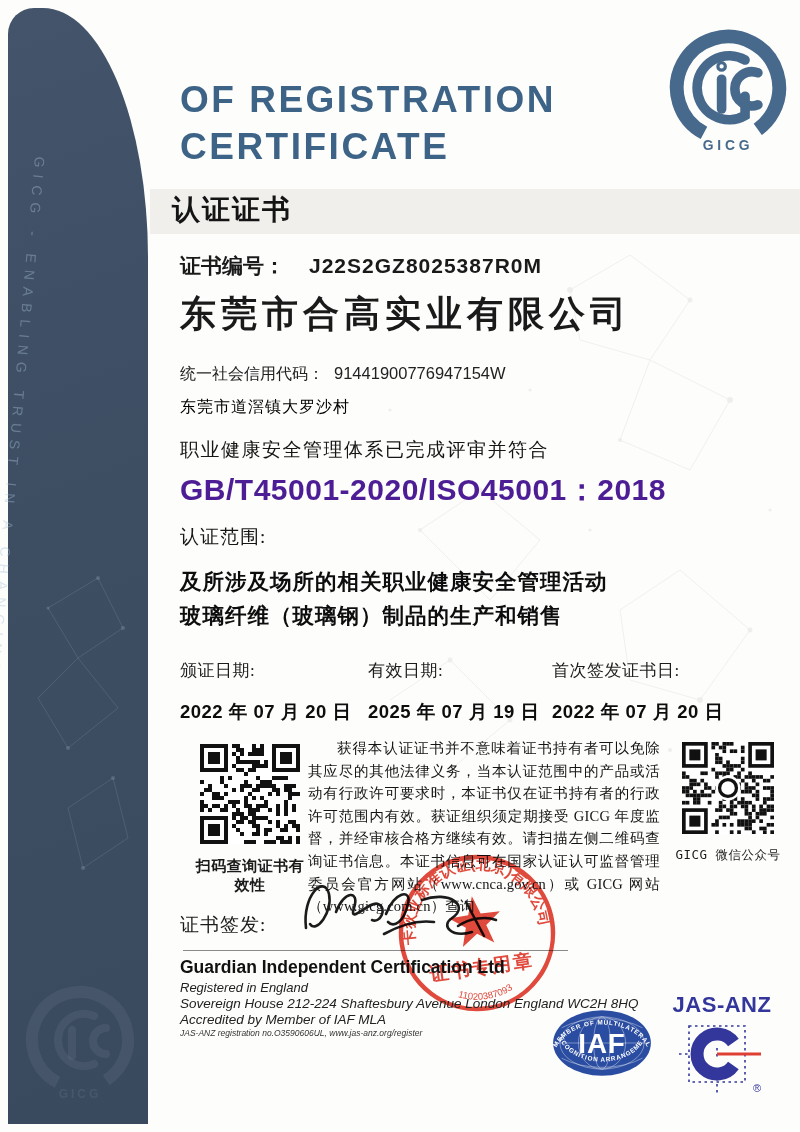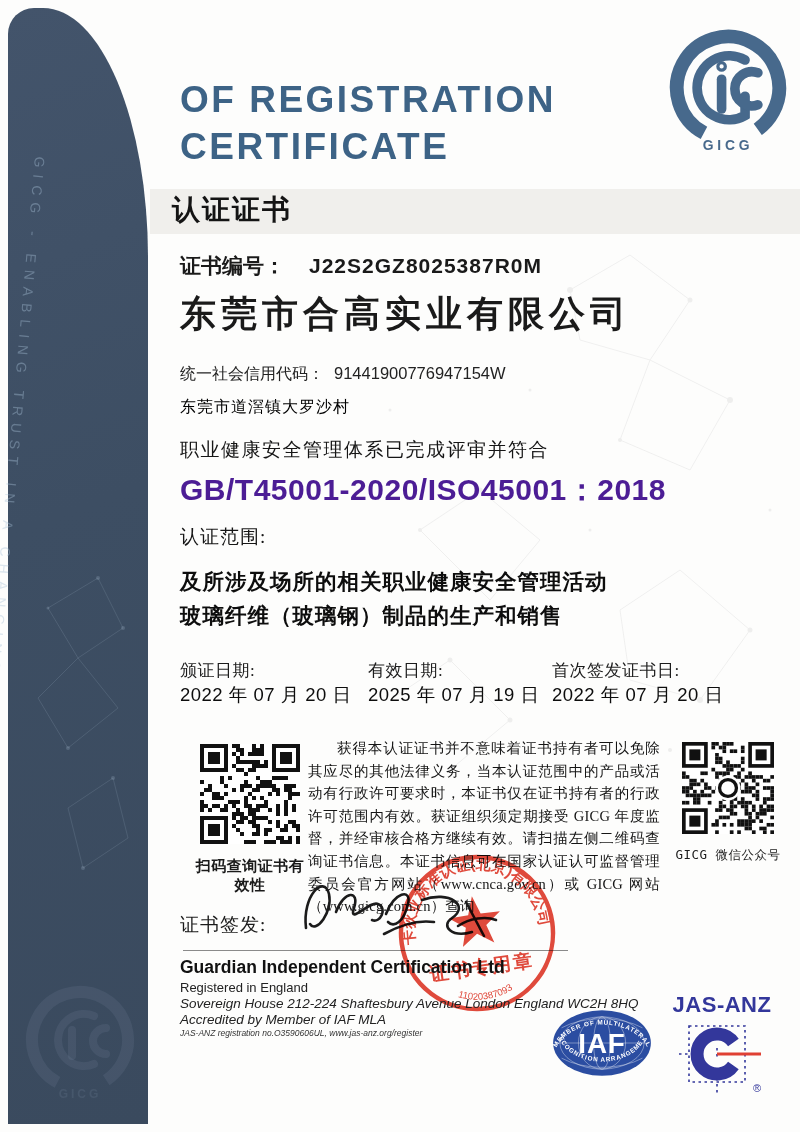--- a/index.html
+++ b/index.html
@@ -40,40 +40,40 @@
   .address{left:180px;top:397px;font-size:16px;color:#000000;letter-spacing:1px;}
   .statement{left:180px;top:437px;font-size:19px;letter-spacing:1.5px;color:#161616;}
   .standard{left:180px;top:470px;font-size:30px;font-weight:bold;letter-spacing:.5px;color:#4c1d95;}
   .scope-label{left:180px;top:524px;font-size:19px;letter-spacing:1px;color:#161616;}
   .scope{left:180px;top:565px;font-size:21.5px;font-weight:bold;line-height:34px;letter-spacing:1px;color:#0d0d0d;}
   
   .dates{left:180px;top:659px;display:flex;}
   .dates .col{width:188px;}
   .dates .col:nth-child(2){width:184px;}
   .dates .lbl{font-size:17px;letter-spacing:.5px;color:#1c1c1c;}
-  .dates .val{font-size:18.5px;font-weight:normal;letter-spacing:.5px;color:#0d0d0d;}
+  .dates .val{margin-top:17px;font-size:18.5px;font-weight:bold;letter-spacing:.5px;color:#0d0d0d;}
   
   .qr-left{left:191px;top:744px;width:118px;text-align:center;}
   .qr-right{left:670px;top:742px;width:116px;text-align:center;}
   .qr-box{width:100px;height:100px;margin:0 auto;background:#fff;}
   .qr-right .qr-box{width:92px;height:92px;}
   .qr-caption-l{margin-top:9px;font-size:15px;font-weight:bold;letter-spacing:.5px;}
   .qr-caption-r{margin-top:9px;font-size:12.5px;letter-spacing:.5px;font-family:"DejaVu Sans Mono","Liberation Mono",monospace;}
   .notice{
     left:308px;top:737px;width:352px;font-size:14.5px;line-height:22.6px;
     text-align:justify;text-indent:2em;color:#151515;letter-spacing:.2px;
   }
   
   .sign-label{left:180px;top:912px;font-size:19px;letter-spacing:1px;}
   .sign-line{left:183px;top:950px;width:385px;border-top:1.5px solid #8a8a8a;height:0;}
   .signature{left:238px;top:862px;width:330px;height:92px;}
   .seal{left:392px;top:848px;width:170px;height:170px;transform:rotate(-8deg);opacity:.92;mix-blend-mode:multiply;}
   
   .issuer-name{left:180px;top:957px;font-size:17.5px;font-weight:bold;color:#111;}
-  .issuer-reg{left:180px;top:980px;font-size:13px;color:#222;}
+  .issuer-reg{left:180px;top:980px;font-size:13px;font-style:italic;color:#222;}
   .issuer-addr{left:180px;top:996px;font-size:13.5px;font-style:italic;color:#222;}
   .issuer-accr{left:180px;top:1012px;font-size:13.5px;font-style:italic;color:#222;}
   .issuer-jas{left:180px;top:1028px;font-size:8.5px;font-style:italic;color:#333;}
   .iaf-logo{left:543px;top:1000px;width:118px;height:86px;}
   .jasanz{left:672px;top:992px;width:100px;text-align:center;}
   .jasanz-word{font-size:22px;font-weight:bold;color:#33379b;letter-spacing:.5px;font-family:"Liberation Sans",sans-serif;}
   .jasanz-glyph{width:86px;height:78px;margin:2px auto 0;}
   
   .bg-net{pointer-events:none;}
 </style>

